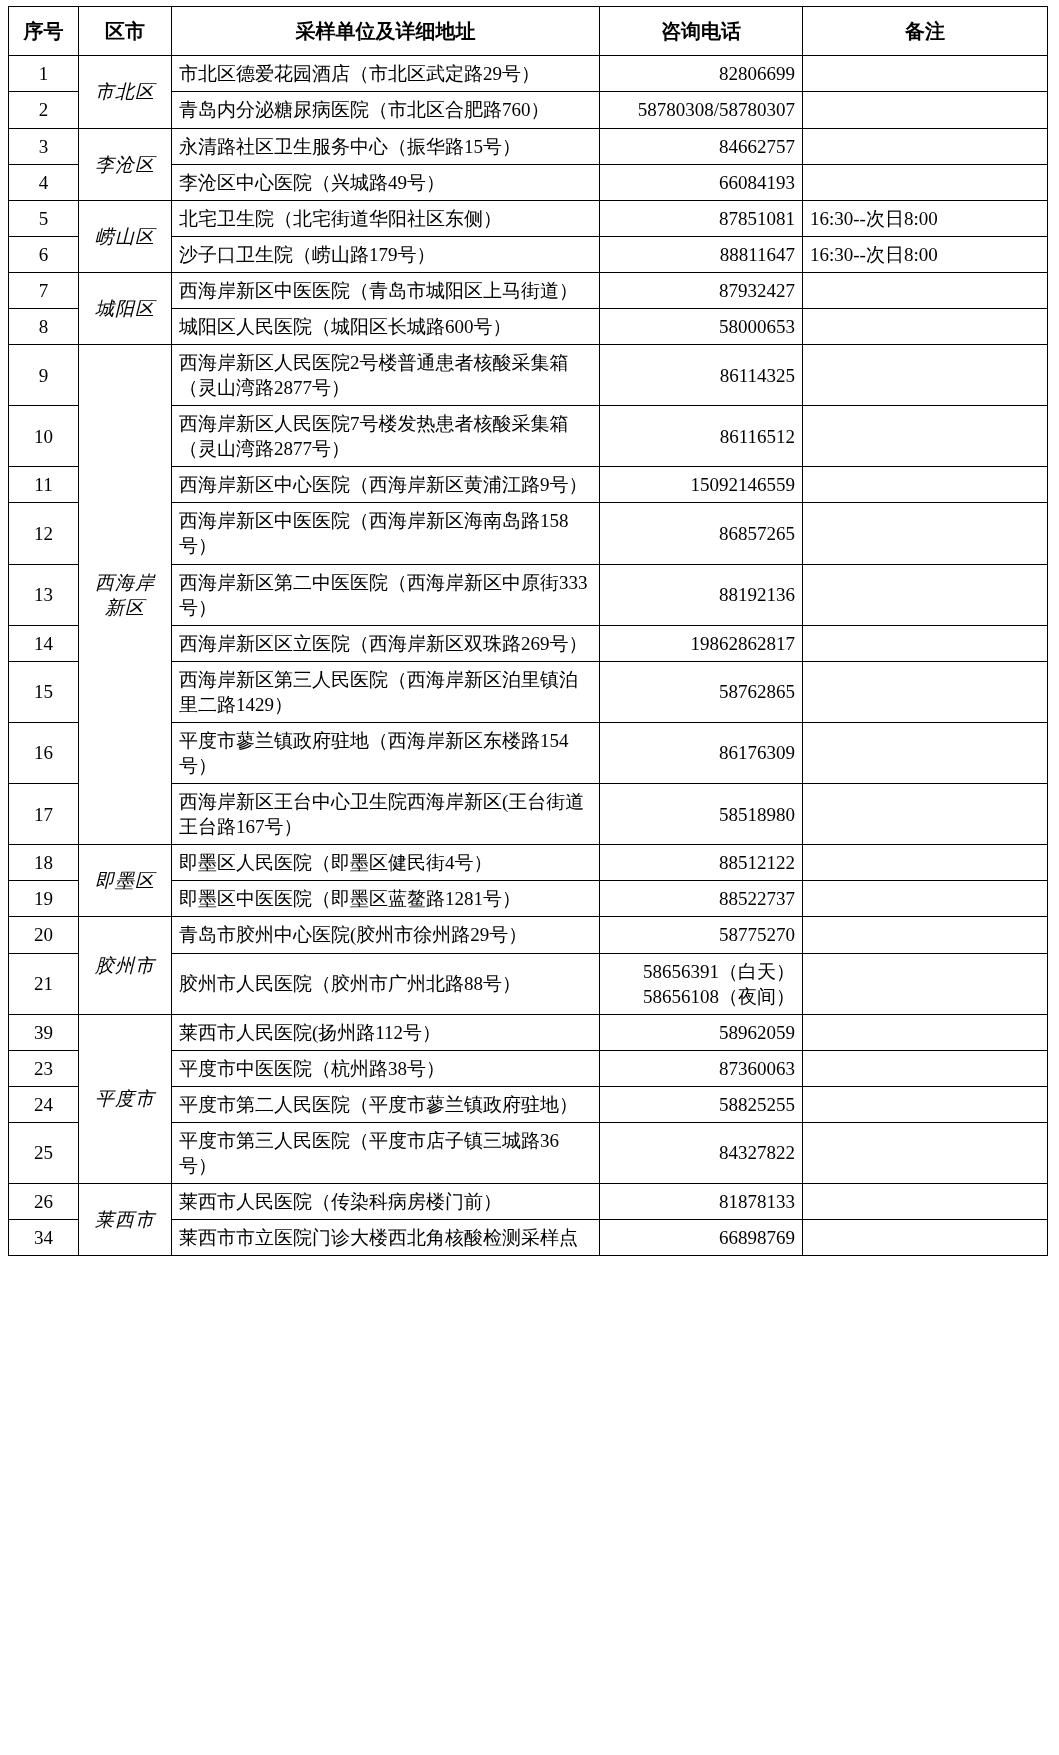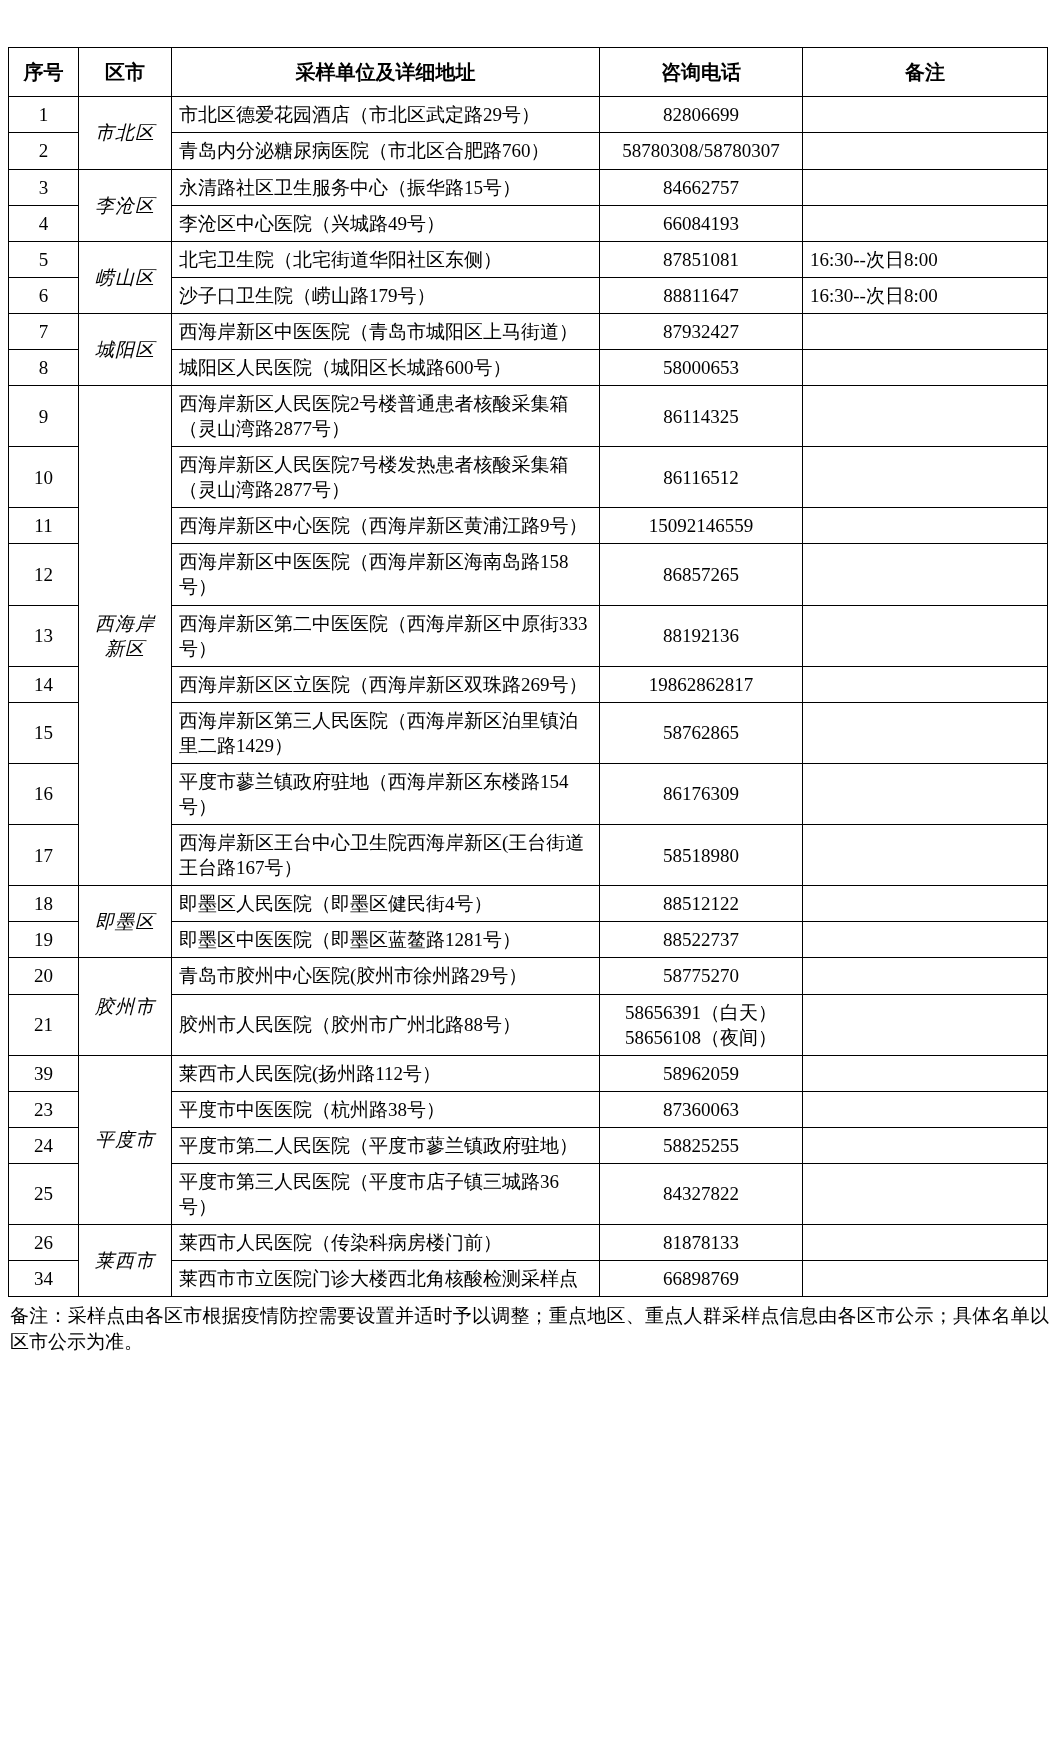--- a/index.html
+++ b/index.html
@@ -14,21 +14,20 @@
   }
   #sheet {
     width: 1059px;
     box-sizing: border-box;
     padding: 6px 8px 4px 8px;
   }
   table.grid {
     border-collapse: collapse;
     width: 965px;
     table-layout: fixed;
-    margin-top: 41px;
   }
   table.grid th, table.grid td {
     border: 1px solid #000000;
     padding: 5px 7px;
     font-size: 19px;
     line-height: 1.32;
     vertical-align: middle;
     word-break: break-all;
   }
   table.grid th {
@@ -50,21 +49,21 @@
   td.dist {
     text-align: center;
     font-size: 19px;
     letter-spacing: 1px;
     font-style: italic;
   }
   td.unit {
     text-align: left;
   }
   td.phone {
-    text-align: center;
+    text-align: right;
     white-space: pre-line;
   }
   td.note {
     text-align: left;
     font-size: 19px;
   }
   .footnote {
     width: 1043px;
     box-sizing: border-box;
     font-size: 19px;
@@ -263,14 +262,13 @@
         </tr>
         <tr>
           <td class="idx">34</td>
           <td class="unit">莱西市市立医院门诊大楼西北角核酸检测采样点</td>
           <td class="phone">66898769</td>
           <td class="note"></td>
         </tr>
       </tbody>
   </table>
 
-  <div class="footnote">备注：采样点由各区市根据疫情防控需要设置并适时予以调整；重点地区、重点人群采样点信息由各区市公示；具体名单以区市公示为准。</div>
 </div>
 
 </body></html>

